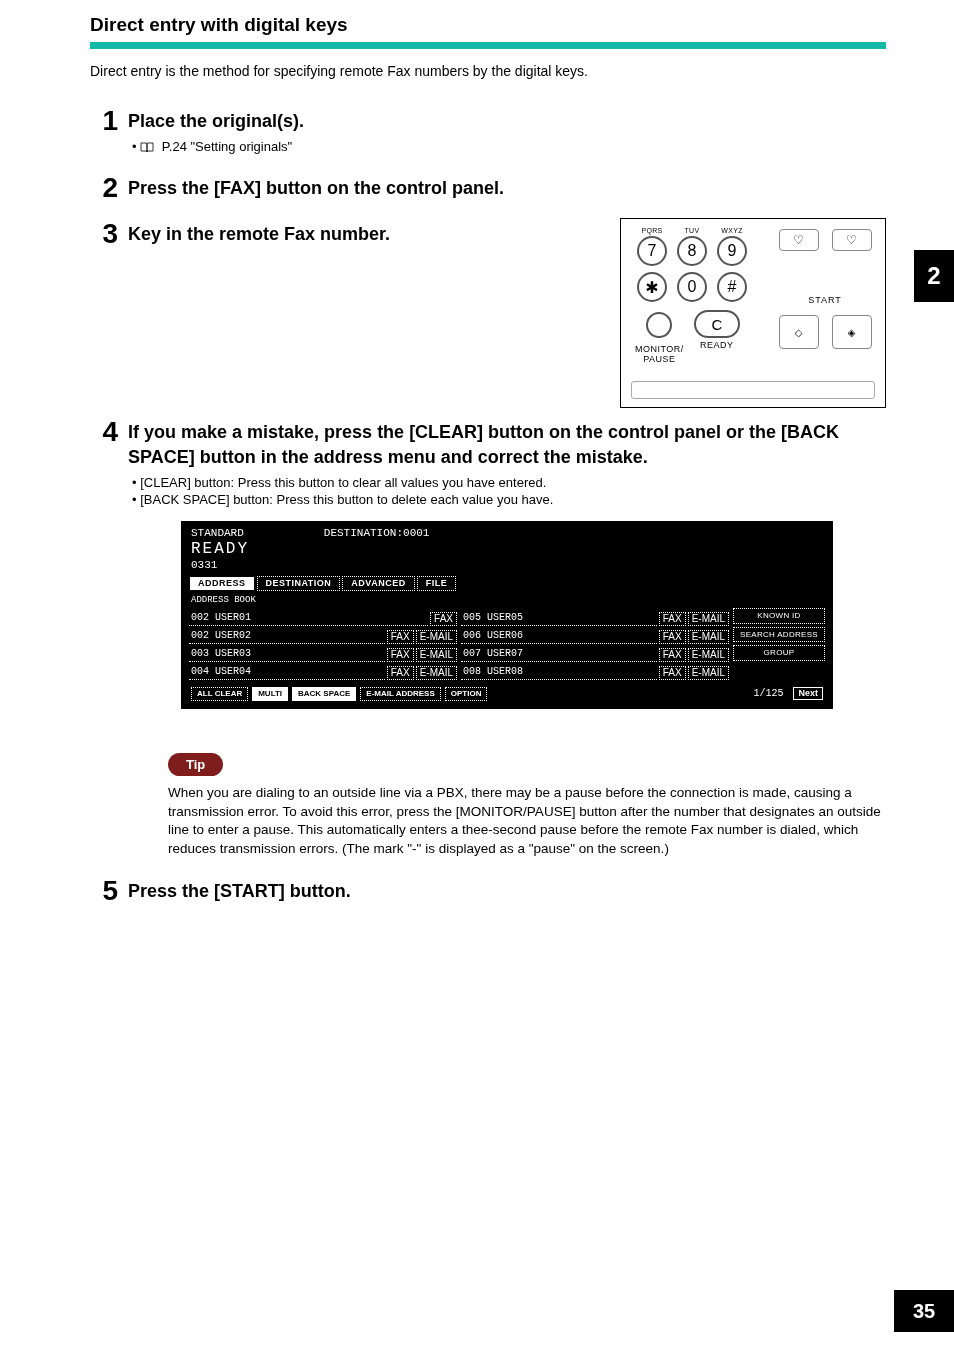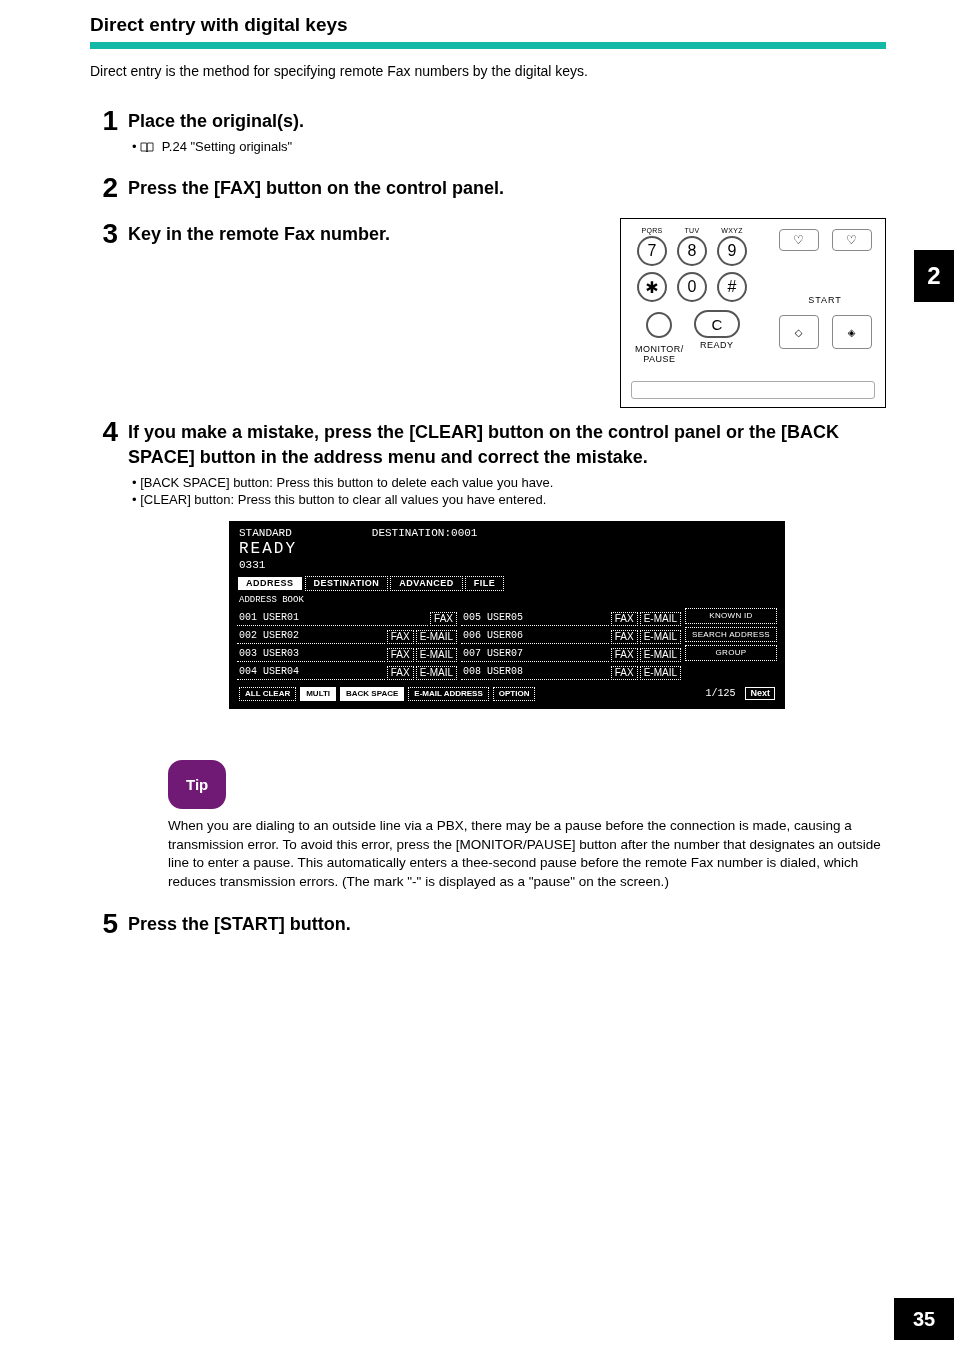--- a/index.html
+++ b/index.html
@@ -22,43 +22,43 @@
   .keypad-wrap { display: flex; justify-content: flex-end; margin-top: -30px; margin-bottom: 10px; }
   .keypad { border: 1px solid #000; width: 266px; height: 190px; position: relative; font-size: 10px; }
   .kbtn { border: 2px solid #555; border-radius: 50%; width: 30px; height: 30px; display: inline-flex; align-items: center; justify-content: center; font-size: 16px; font-weight: 400; margin: 2px; background: #fff; }
   .koval { border: 2px solid #555; border-radius: 16px; width: 46px; height: 28px; display: inline-flex; align-items: center; justify-content: center; font-size: 15px; background: #fff; }
   .ksmall { font-size: 7px; letter-spacing: 0.3px; }
   .klabel { font-size: 9px; text-align: center; margin-top: 2px; letter-spacing: 0.5px; }
   .startbox { position: absolute; right: 10px; top: 10px; width: 100px; }
   .startrow { display: flex; gap: 6px; justify-content: space-around; margin-bottom: 4px; }
   .graybtn { width: 40px; height: 22px; border: 1px solid #888; border-radius: 4px; display: inline-flex; align-items: center; justify-content: center; }
   .heart { font-size: 12px; }
-  .panel-img { margin: 14px auto 11px; width: 556px; }
+  .panel-img { margin: 14px auto 4px; width: 652px; }
   .panel-frame { border: 2px solid #000; background: #000; font-family: "Courier New", monospace; font-size: 11px; color: #fff; line-height: 1.2; padding-bottom: 6px; }
   .panel-top { padding: 4px 8px 2px; }
   .panel-top .ready { font-size: 16px; letter-spacing: 2px; }
   .panel-tabs { display: flex; gap: 2px; padding: 2px 6px; }
   .ptab { border: 1px dotted #fff; padding: 1px 8px; font-size: 9px; font-family: Arial; background: #000; color: #fff; font-weight: 700; letter-spacing: 0.5px; }
   .ptab.sel { background: #fff; color: #000; border: 1px solid #000; }
   .panel-lbl { padding: 2px 8px; font-size: 9px; }
   .panel-body { background: #000; display: flex; padding: 0 6px; gap: 4px; }
   .pcol { flex: 1; }
   .prow { display: flex; align-items: center; gap: 2px; margin: 3px 0; }
   .uname { border-bottom: 1px dotted #fff; flex: 1; padding: 1px 2px; font-size: 10px; }
   .ubtn { border: 1px dotted #fff; padding: 0 3px; font-size: 10px; font-family: Arial; }
   .rbtns { width: 92px; }
   .rbtn { border: 1px dotted #fff; text-align: center; font-size: 8px; font-family: Arial; padding: 2px 2px; margin-bottom: 3px; letter-spacing: 0.3px; }
   .panel-bot { display: flex; align-items: center; gap: 4px; padding: 4px 8px 0; font-size: 9px; font-family: Arial; }
   .bbtn { border: 1px dotted #fff; padding: 1px 5px; font-size: 8px; font-weight: bold; }
   .bbtn.inv { background: #fff; color: #000; border: 1px solid #fff; font-weight: 700; }
   .pagecount { margin-left: auto; font-family: "Courier New"; font-size: 10px; }
   .nbtn { border: 1px solid #fff; padding: 0 4px; font-size: 9px; margin-left: 6px; font-weight: 700; }
-  .tip-badge { display: inline-block; background: #701a75; color: #fff; border-radius: 14px; padding: 16px 18px; font-size: 15px; font-weight: 700; margin: 40px 0 8px 40px; }
+  .tip-badge { display: inline-block; background: #7f1d1d; color: #fff; border-radius: 14px; padding: 4px 18px; font-size: 13px; font-weight: 700; margin: 40px 0 8px 40px; }
   .tip-text { font-size: 13.5px; line-height: 1.4; padding: 0 0 0 40px; }
-  .page-num { position: absolute; right: 0; bottom: 8px; width: 60px; height: 42px; background: #000; color: #fff; font-size: 20px; font-weight: 700; display: flex; align-items: center; justify-content: center; }
+  .page-num { position: absolute; right: 0; bottom: 16px; width: 60px; height: 42px; background: #000; color: #fff; font-size: 20px; font-weight: 700; display: flex; align-items: center; justify-content: center; }
   .step-row3 { display: flex; align-items: flex-start; }
   .step-row3 .step { flex: 1; }
 </style>
 </head>
 <body>
 
 <div class="page">
 
   <div class="side-tab">2</div>
 
@@ -154,22 +154,22 @@
         </div>
         <div style="position:absolute; left:10px; right:10px; bottom:8px; height:18px; border:1px solid #aaa; border-radius:3px;"></div>
       </div>
     </div>
 
     <div class="step">
       <div class="step-num">4</div>
       <div class="step-body">
         <div class="step-title">If you make a mistake, press the [CLEAR] button on the control panel or the [BACK SPACE] button in the address menu and correct the mistake.</div>
         <ul class="bullets">
+          <li>[CLEAR] button: Press this button to clear all values you have entered.</li>
           <li>[BACK SPACE] button: Press this button to delete each value you have.</li>
-          <li>[CLEAR] button: Press this button to clear all values you have entered.</li>
         </ul>
 
         <div class="panel-img">
           <div class="panel-frame">
             <div class="panel-top">
               <div style="display:flex; gap:80px;">
                 <span>STANDARD</span>
                 <span>DESTINATION:0001</span>
               </div>
               <div class="ready">READY</div>
@@ -178,21 +178,21 @@
             <div class="panel-tabs">
               <div class="ptab sel">ADDRESS</div>
               <div class="ptab">DESTINATION</div>
               <div class="ptab">ADVANCED</div>
               <div class="ptab">FILE</div>
             </div>
             <div class="panel-lbl">ADDRESS BOOK</div>
             <div class="panel-body">
               <div class="pcol">
                 <div class="prow">
-                    <div class="uname">001 USER01</div>
+                    <div class="uname">002 USER01</div>
                     <div class="ubtn">FAX</div>
                   </div>
                 <div class="prow">
                     <div class="uname">002 USER02</div>
                     <div class="ubtn">FAX</div>
                     <div class="ubtn">E-MAIL</div>
                   </div>
                 <div class="prow">
                     <div class="uname">003 USER03</div>
                     <div class="ubtn">FAX</div>

